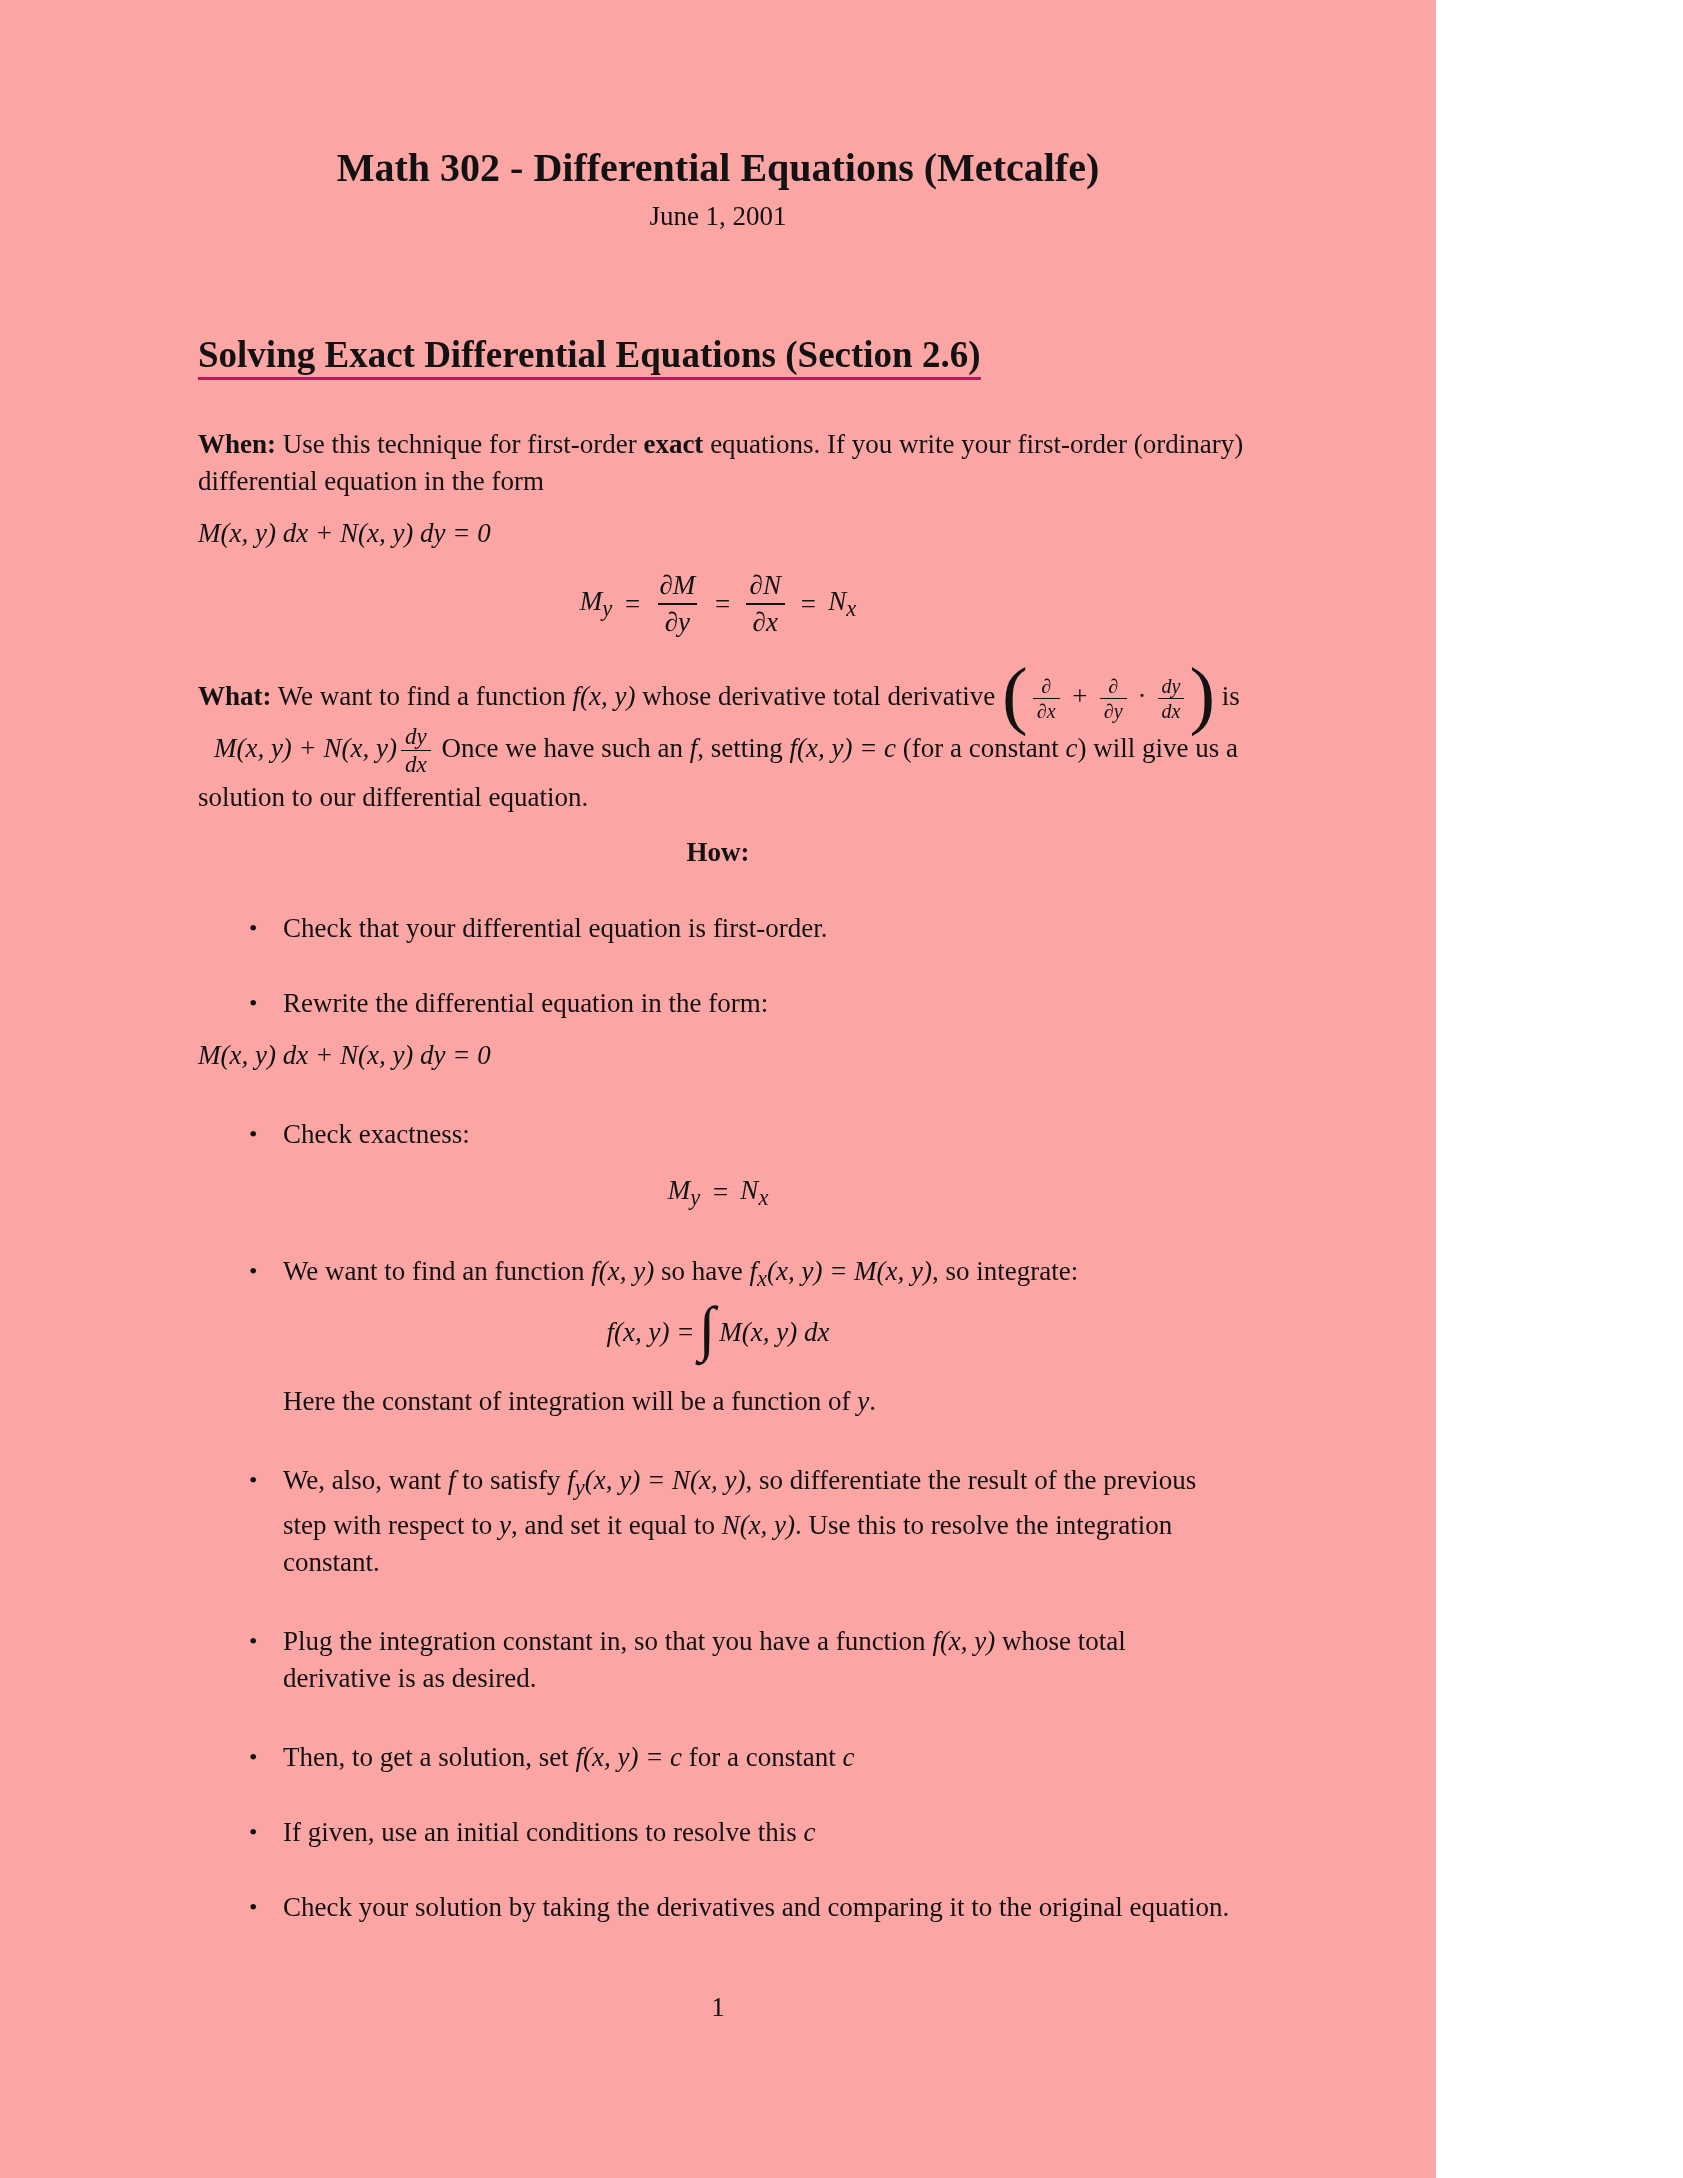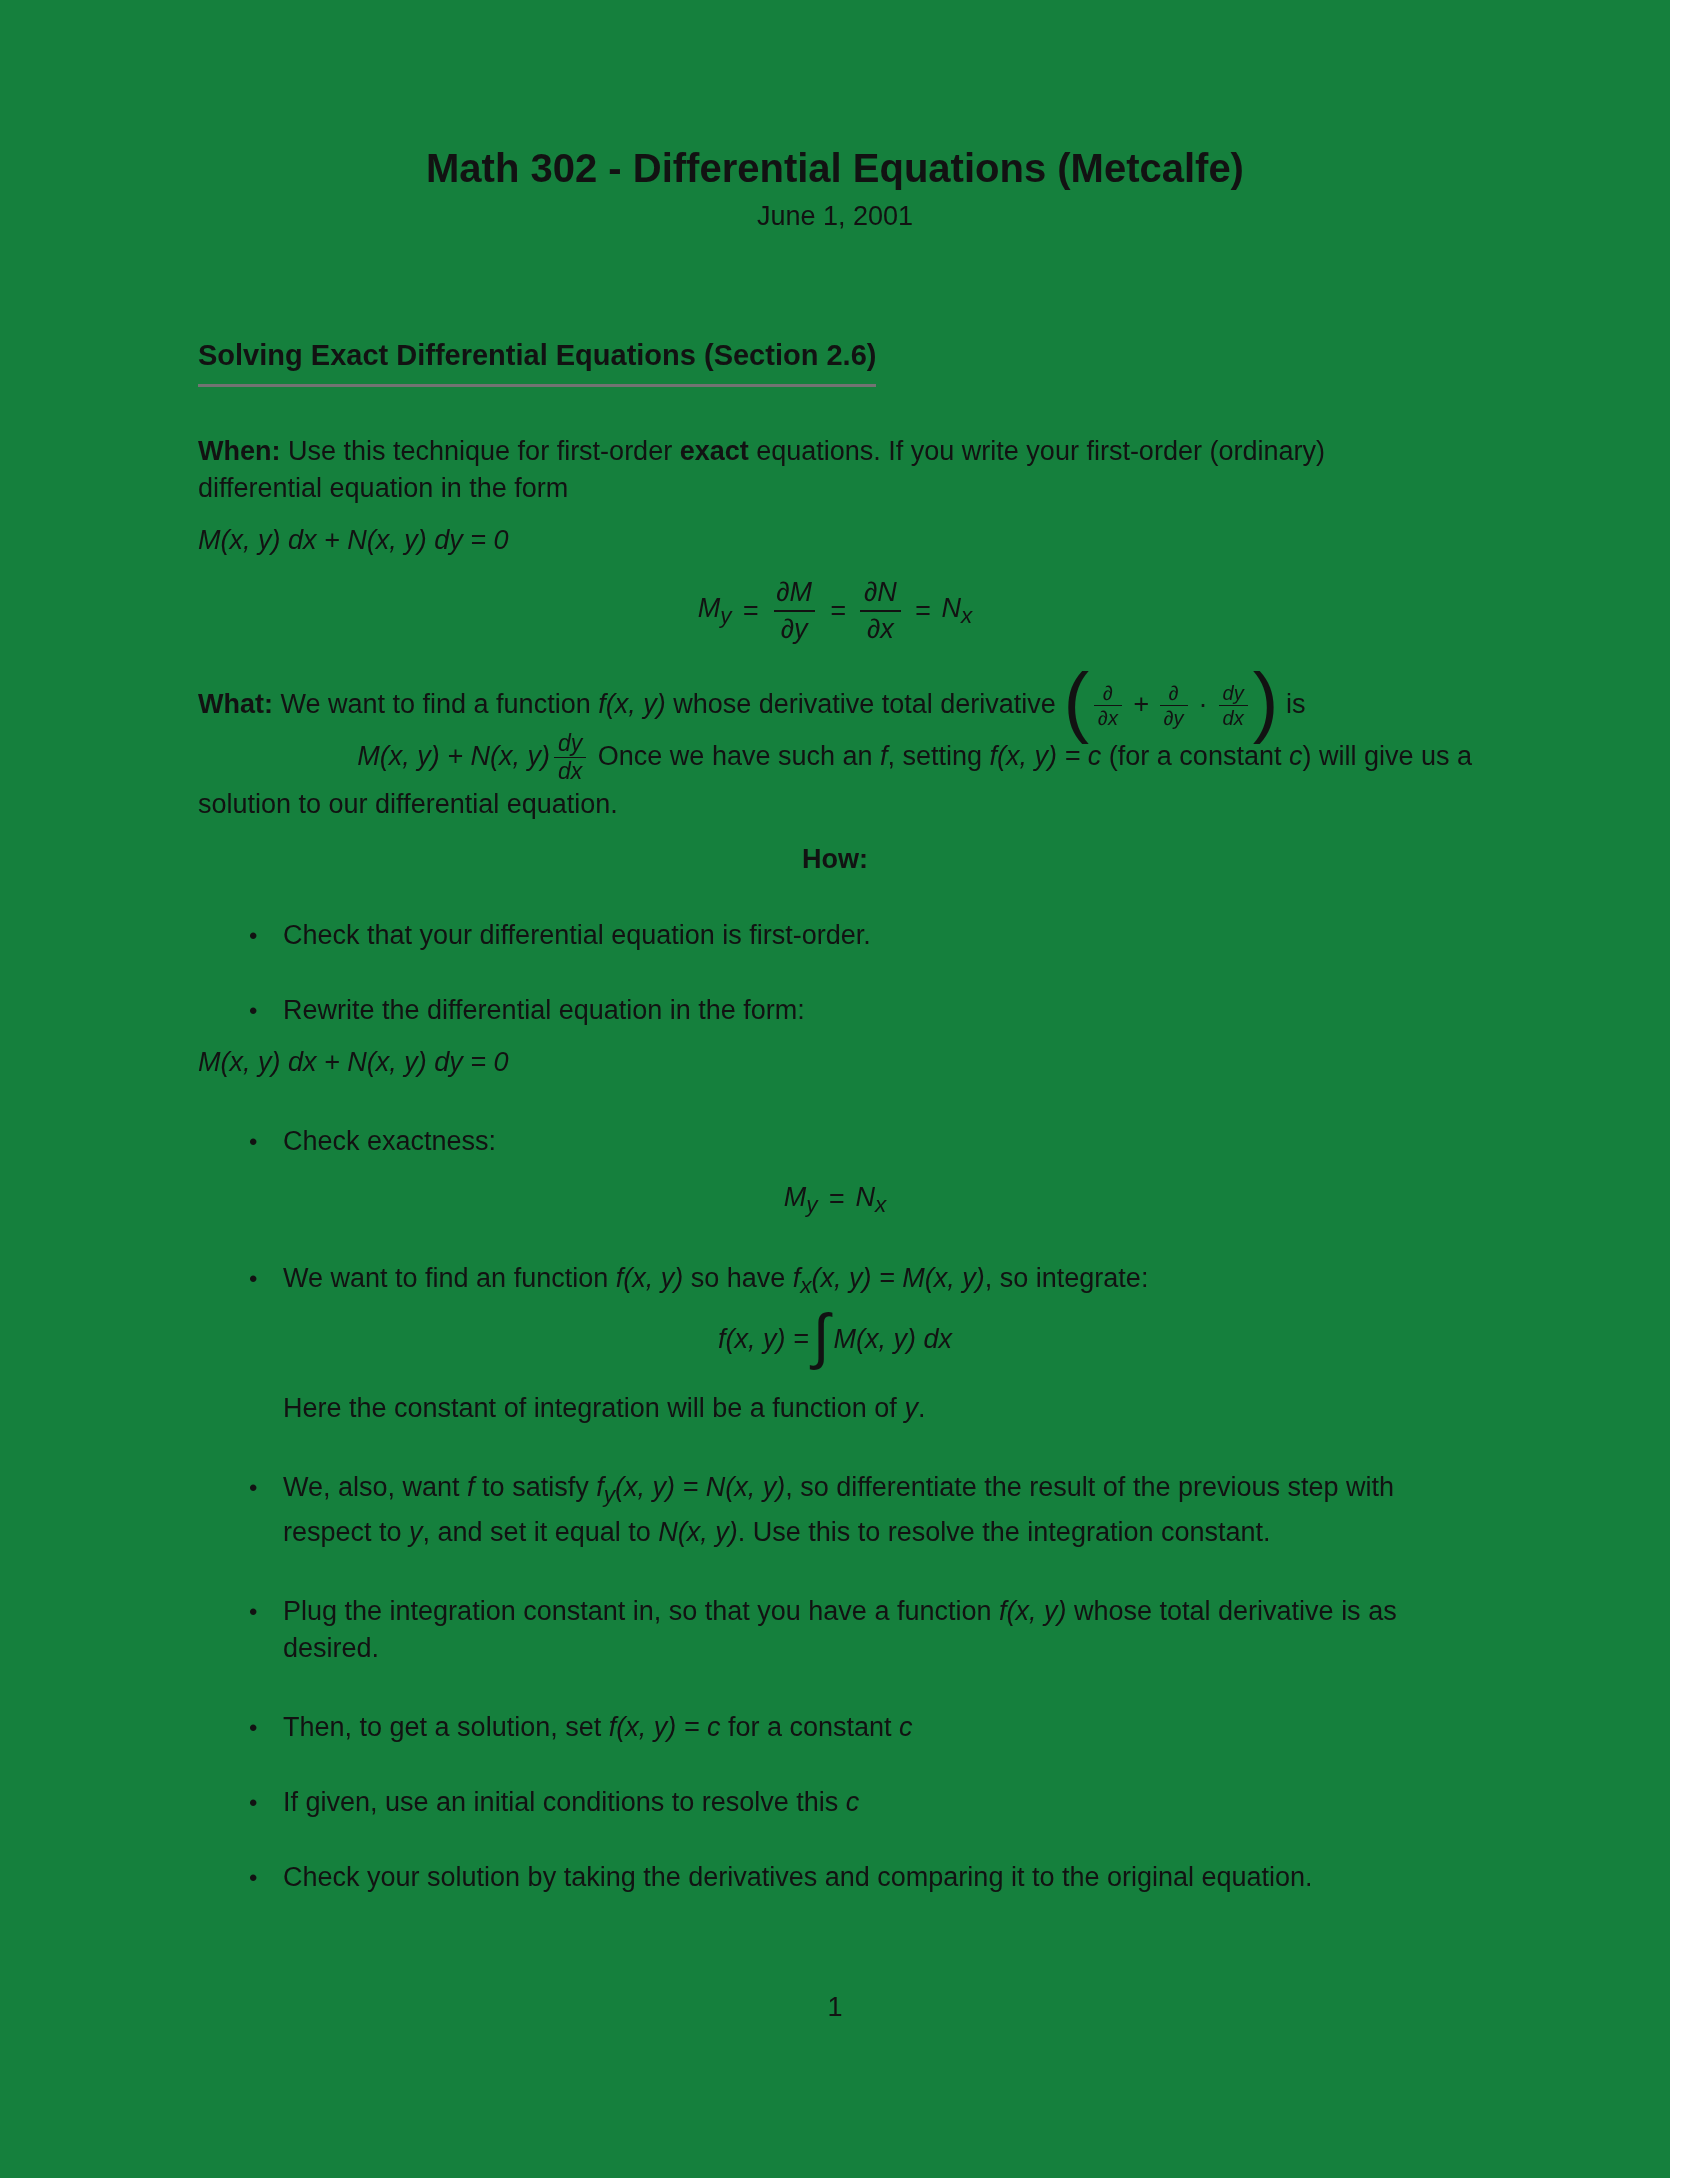--- a/index.html
+++ b/index.html
@@ -1,39 +1,39 @@
 <!DOCTYPE html>
 <html><head>
 <meta charset="utf-8">
 <style>
   html,body { margin:0; padding:0; background:#ffffff; }
   .page {
     position:relative;
-    width:1670px; height:2178px;
-    background:#15803d;
+    width:1436px; height:2178px;
+    background:#fca5a5;
     color:#121212;
-    font-family:Liberation Sans, sans-serif;
+    font-family:Liberation Serif, serif;
     font-size:27px;
     overflow:hidden;
   }
   .content { padding:0 198px; }
 
   
   .title-block { text-align:center; padding-top:145px; }
   .doc-title { font-size:40px; font-weight:bold; line-height:46px; }
   .doc-sub { font-size:27px; line-height:34px; margin-top:8px; }
   .doc-sub + .doc-sub { margin-top:0; }
 
   
   .section-heading-wrap { margin-top:105px; }
   .section-heading {
     display:inline-block;
-    font-weight:bold; font-size:29px; line-height:34px;
-    border-bottom:3px solid #737373;
-    padding-bottom:12px;
+    font-weight:bold; font-size:37px; line-height:34px;
+    border-bottom:3px solid #be185d;
+    padding-bottom:5px;
   }
 
   
   .para { margin-top:46px; line-height:37px; }
   .pline { white-space:nowrap; }
   b.lbl { font-weight:bold; }
   .math { font-style:italic; }
 
   
   .eq-line { margin-top:14px; line-height:38px; }

